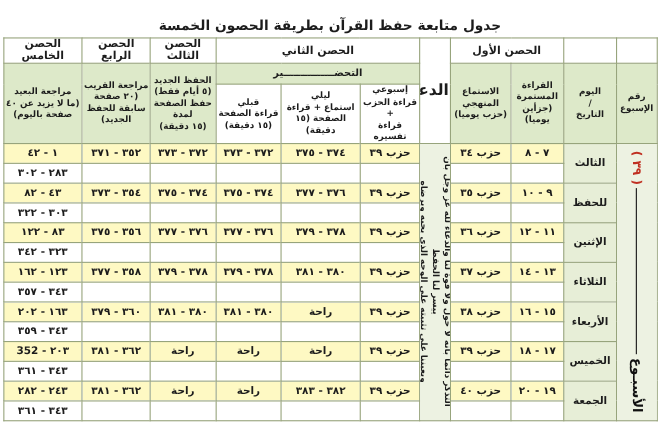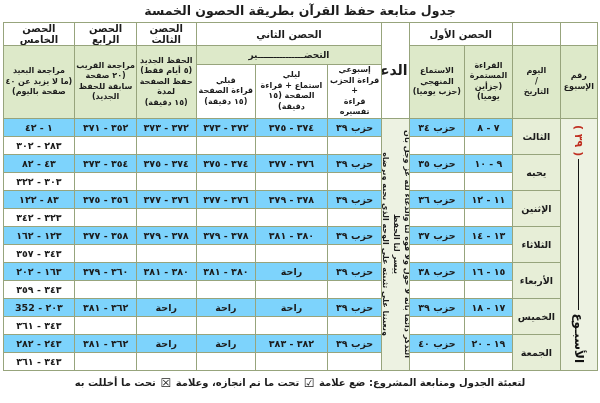--- a/index.html
+++ b/index.html
@@ -2,40 +2,40 @@
 <html lang="ar" dir="rtl"><head>
 <meta charset="utf-8">
 <style>
   html,body{margin:0;padding:0;}
   body{
     width:600px;height:403px;background:#ffffff;overflow:hidden;
     font-family:"DejaVu Sans",sans-serif;color:#1c1c1c;direction:rtl;
   }
   .page{width:600px;height:403px;position:relative;}
   .title{
-    text-align:center;font-size:12.5px;font-weight:bold;padding-top:3px;height:19px;
+    text-align:center;font-size:12.5px;font-weight:bold;padding-top:15px;height:19px;
   }
   table.grid{
     border-collapse:collapse;table-layout:fixed;width:595px;margin:0 auto;
     border:1.5px solid #6e7d55;
   }
   table.grid td,table.grid th{
     border:1px solid #97a47c;padding:0 1px;text-align:center;vertical-align:middle;
     font-weight:bold;overflow:hidden;
   }
   tr.hrow1{height:23px;}
   tr.hrow2{height:19px;}
   tr.hrow3{height:50px;}
   tr.rowA{height:18px;}
   tr.rowB{height:18px;}
   .fortname{background:#ffffff;font-size:10px;}
   .hdesc{background:#dde9c9;font-size:8px;line-height:10.5px;white-space:pre-line;}
   .hsub{background:#ffffff;font-size:8px;line-height:10.5px;white-space:pre-line;}
   .empty-top{background:#ffffff;}
-  .g{background:#7dd3fc;font-size:9.5px;}
+  .g{background:#fef9c3;font-size:9.5px;}
   .w{background:#ffffff;font-size:9.5px;}
   .day-cell{background:#e7eed7;font-size:9.5px;}
   .dua-cell,.week-cell{position:relative;background:#edf2e2;}
   .rot-inner{
     position:absolute;left:50%;top:50%;
     transform:translate(-50%,-50%) rotate(90deg);
     direction:rtl;
   }
   .dua-inner{width:248px;font-size:8px;line-height:11px;font-weight:bold;text-align:center;}
   .week-inner{
@@ -147,21 +147,21 @@
           <td class="w"></td>
           <td class="w"></td>
           <td class="w"></td>
           <td class="w"></td>
           <td class="w"></td>
           <td class="w"></td>
           <td class="w"></td>
           <td class="w">٢٨٣ - ٣٠٢</td>
         </tr>
         <tr class="rowA">
-          <td class="day-cell" rowspan="2">يحبه</td>
+          <td class="day-cell" rowspan="2">للحفظ</td>
           <td class="g">٩ - ١٠</td>
           <td class="g">حزب ٣٥</td>
           <td class="g">حزب ٣٩</td>
           <td class="g">٣٧٦ - ٣٧٧</td>
           <td class="g">٣٧٤ - ٣٧٥</td>
           <td class="g">٣٧٤ - ٣٧٥</td>
           <td class="g">٣٥٤ - ٣٧٣</td>
           <td class="g">٤٣ - ٨٢</td>
         </tr>
         <tr class="rowB">
@@ -275,21 +275,14 @@
           <td class="w"></td>
           <td class="w"></td>
           <td class="w"></td>
           <td class="w"></td>
           <td class="w"></td>
           <td class="w">٣٤٣ - ٣٦١</td>
         </tr>
       </tbody>
   </table>
 
-  <div class="footer">
-    <span>لتعبئة الجدول ومتابعة المشروع: ضع علامة</span>
-    <span class="box-icon">☑</span>
-    <span>تحت ما تم انجازه، وعلامة</span>
-    <span class="box-icon">☒</span>
-    <span>تحت ما أخللت به</span>
-  </div>
 
 </div>
 
 </body></html>

